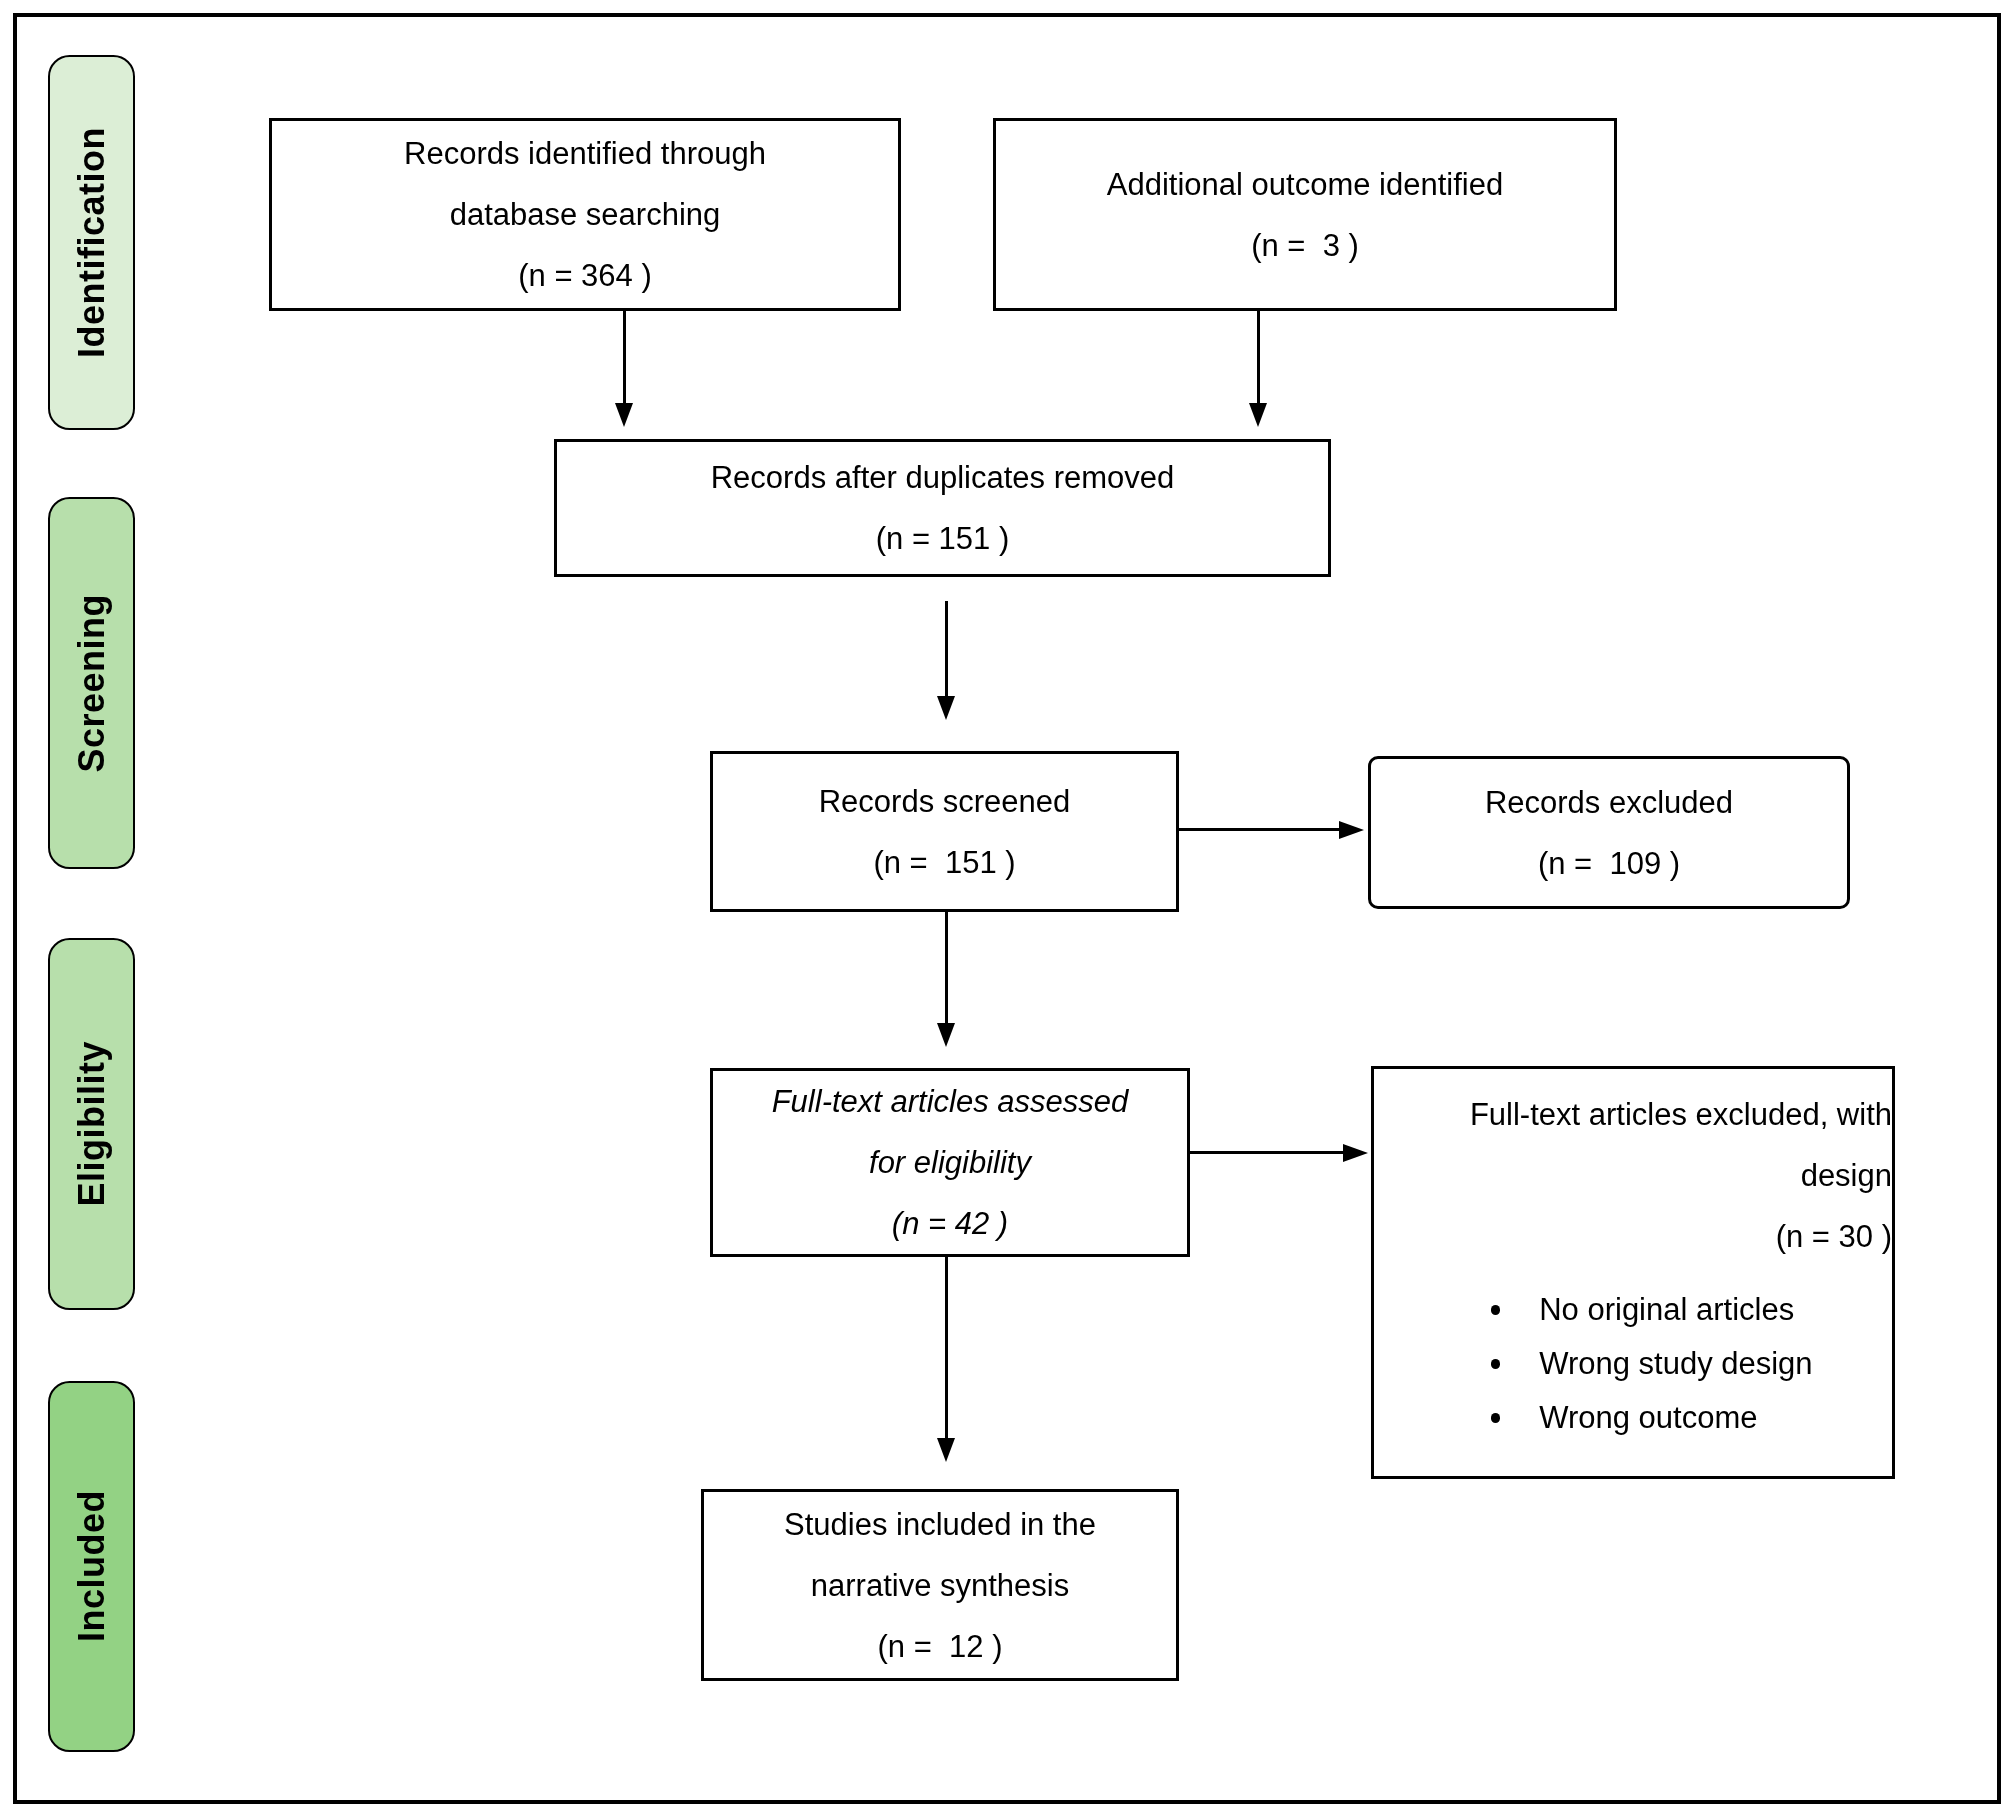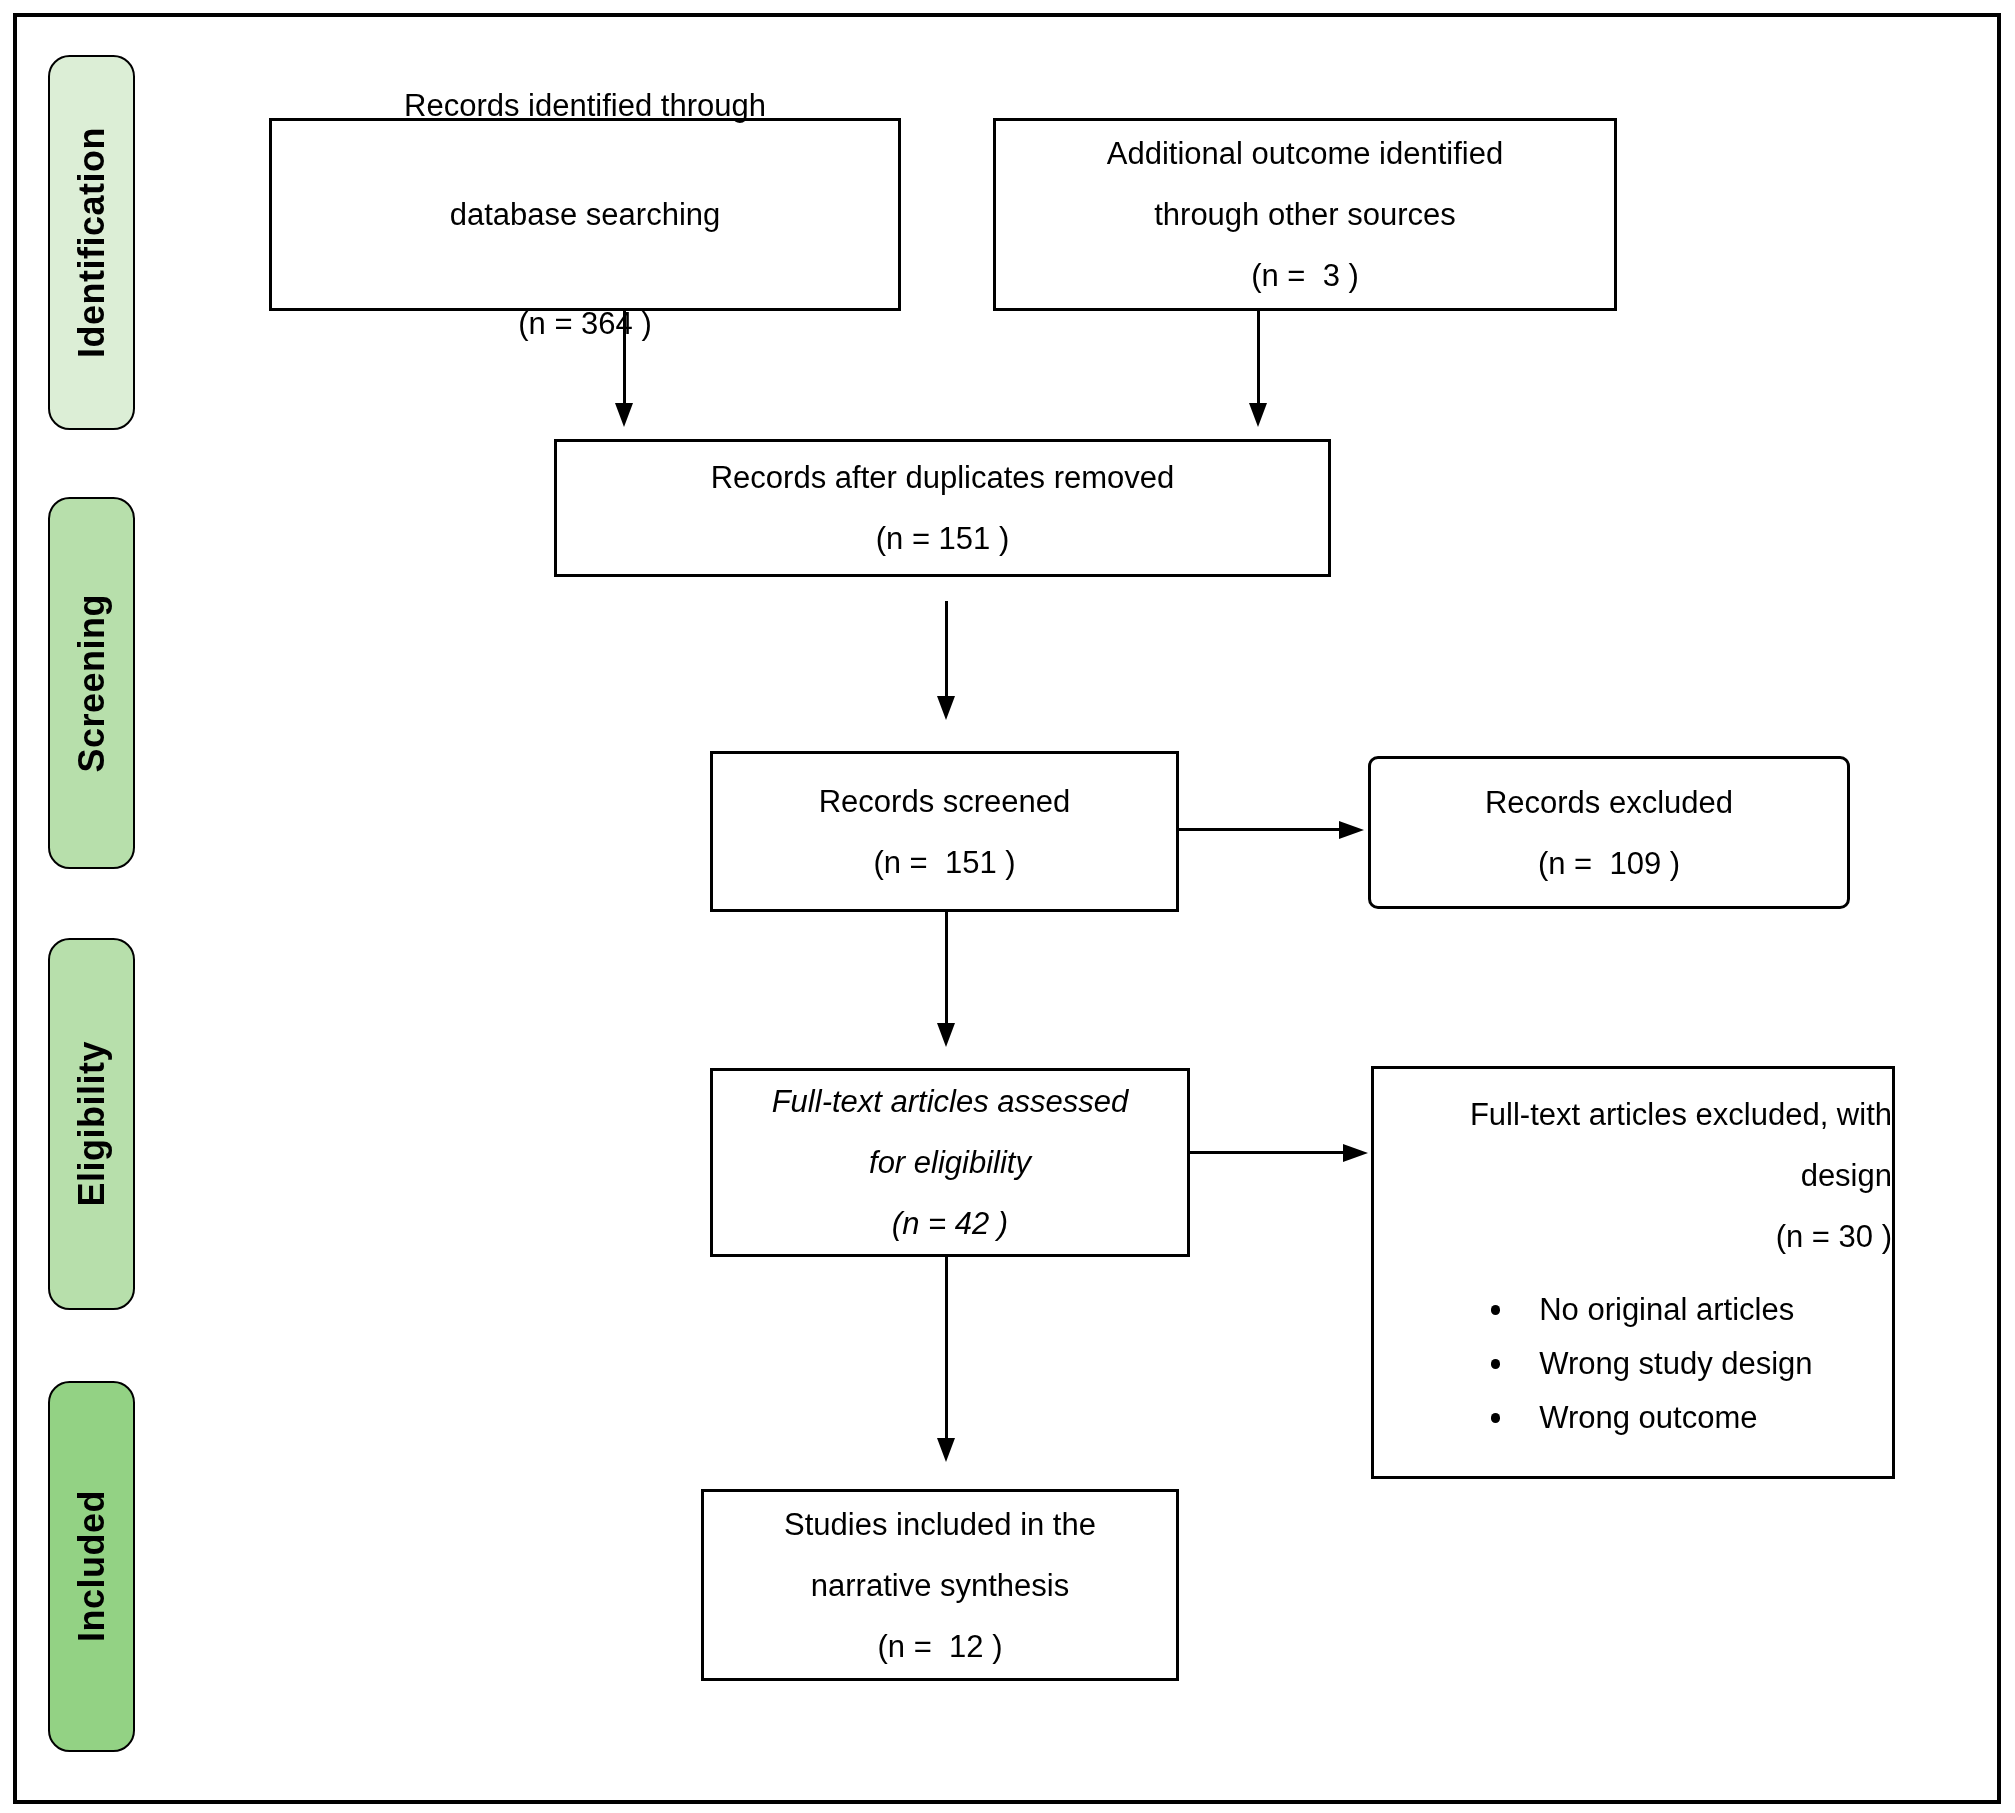--- a/index.html
+++ b/index.html
@@ -60,29 +60,28 @@
   <div class="stage" style="top: 497px; height: 372px; background: rgb(183, 223, 171);">
     <span class="stage-label">Screening</span>
   </div>
   <div class="stage" style="top: 938px; height: 372px; background: rgb(183, 223, 171);">
     <span class="stage-label">Eligibility</span>
   </div>
   <div class="stage" style="top: 1381px; height: 371px; background: rgb(147, 210, 132);">
     <span class="stage-label">Included</span>
   </div>
 
-  <div class="fbox" style="left:269px; top:118px; width:632px; height:193px;gap:48px;">
+  <div class="fbox" style="left:269px; top:118px; width:632px; height:193px;">
     <div class="fline">Records identified through</div>
     <div class="fline">database searching</div>
     <div class="fline">(n = 364 )</div>
   </div>
 
   <div class="fbox" style="left:993px; top:118px; width:624px; height:193px;">
     <div class="fline">Additional outcome identified</div>
-    <div class="fline">through other sources</div>
     <div class="fline">(n =  3 )</div>
   </div>
 
   <div class="fbox" style="left:554px; top:439px; width:777px; height:138px;">
     <div class="fline">Records after duplicates removed</div>
     <div class="fline">(n = 151 )</div>
   </div>
 
   <div class="fbox" style="left:710px; top:751px; width:469px; height:161px;">
     <div class="fline">Records screened</div>

